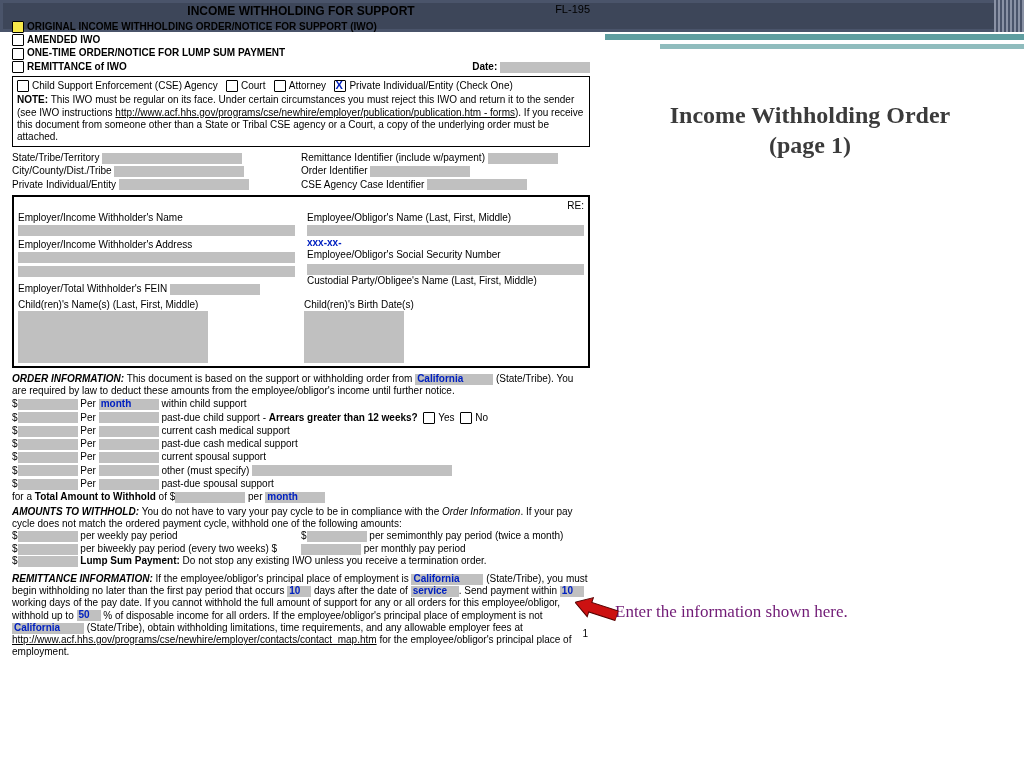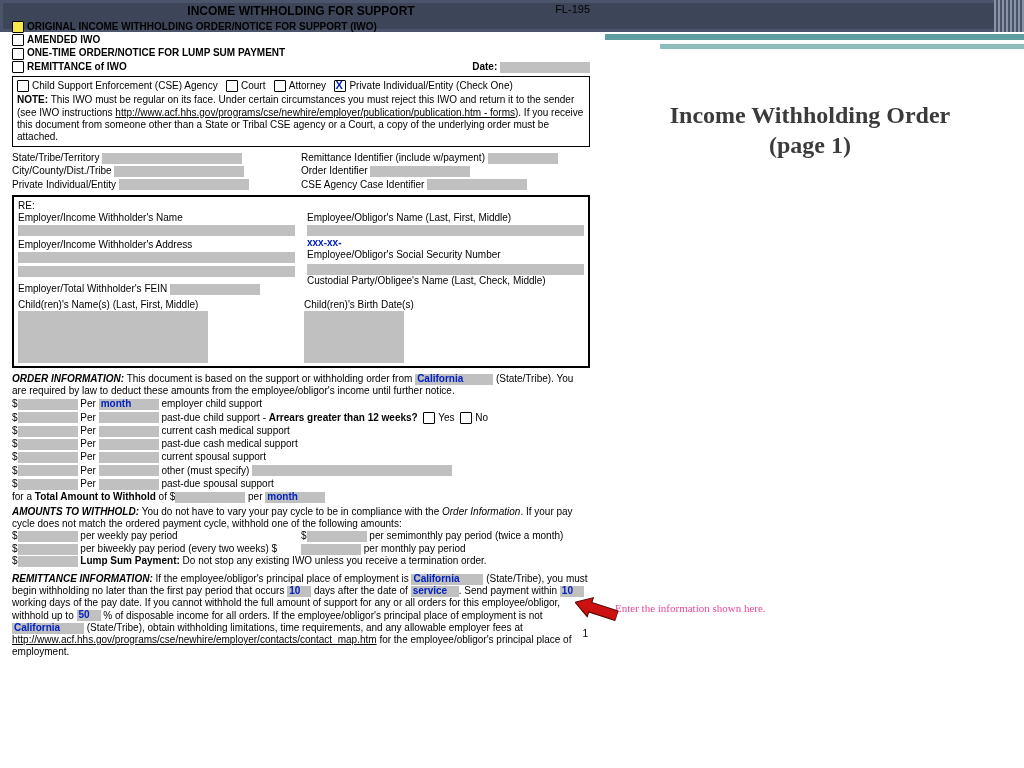--- a/index.html
+++ b/index.html
@@ -3,21 +3,21 @@
 <meta charset="utf-8">
 <style>
 html,body{margin:0;padding:0;width:1024px;height:768px;font-family:Arial,Helvetica,sans-serif;background:#fff;overflow:hidden}
 .topbar{position:absolute;top:0;left:0;width:1024px;height:36px}
 .topbar .dark{position:absolute;top:0;left:0;width:1024px;height:32px;background:#4a546a}
 .topbar .dark-inner{position:absolute;top:3px;left:3px;width:1018px;height:26px;background:#3d4659}
 .topbar .teal1{position:absolute;top:34px;left:605px;width:419px;height:6px;background:#5f9ea0}
 .topbar .teal2{position:absolute;top:44px;left:660px;width:364px;height:5px;background:#8fbcbd}
 .topbar .stripes{position:absolute;top:0;right:0;width:30px;height:32px;background:repeating-linear-gradient(90deg,#8a92a5 0 2px,#4a546a 2px 4px)}
 .slide-title{position:absolute;top:100px;left:620px;width:380px;text-align:center;color:#3b3b3b;font-family:Georgia,serif;font-size:24px;font-weight:bold;line-height:1.25}
-.note-text{position:absolute;top:602px;left:615px;font-family:Georgia,serif;font-size:11px;color:#ec4899}
+.note-text{position:absolute;top:602px;left:615px;font-family:Georgia,serif;font-size:17px;color:#701a75}
 .arrow{position:absolute;top:596px;left:574px;width:44px;height:26px;transform:rotate(18deg)}
 
 .form{position:absolute;top:0;left:6px;width:590px;font-size:10px;color:#000;line-height:1.22}
 .form .inner{padding:4px 6px 6px 6px}
 .fh{color:#000;font-weight:bold}
 .cb{display:inline-block;width:10px;height:10px;border:1px solid #000;margin-right:3px;vertical-align:middle;position:relative;border-radius:1px}
 .cb.y{background:#f7e94a}
 .cb .x{position:absolute;top:-2px;left:0;font-size:11px;color:#0020c0;font-weight:bold}
 .gf{display:inline-block;background:#c0c0c0;height:11px;vertical-align:middle}
 .bluetxt{color:#0020c0;font-weight:bold}
@@ -88,55 +88,55 @@
         <div class="row"><span>Private Individual/Entity</span> <span class="gf" style="width:130px"></span></div>
       </div>
       <div>
         <div class="row"><span>Remittance Identifier (include w/payment)</span> <span class="gf" style="width:70px"></span></div>
         <div class="row"><span>Order Identifier</span> <span class="gf" style="width:100px"></span></div>
         <div class="row"><span>CSE Agency Case Identifier</span> <span class="gf" style="width:100px"></span></div>
       </div>
     </div>
 
     <div class="box2">
-      <div style="text-align:left">RE:</div>
+      <div style="text-align:right">RE:</div>
       <div class="col2">
         <div style="padding-right:6px">
           <div>Employer/Income Withholder's Name</div>
           <div class="gf" style="width:100%;height:11px"></div>
           <div style="margin-top:3px">Employer/Income Withholder's Address</div>
           <div class="gf" style="width:100%;height:11px"></div>
           <div class="gf" style="width:100%;height:11px;margin-top:2px"></div>
           <div style="margin-top:6px"><span>Employer/Total Withholder's FEIN</span> <span class="gf" style="width:90px"></span></div>
         </div>
         <div style="padding-left:6px">
           <div>Employee/Obligor's Name (Last, First, Middle)</div>
           <div class="gf" style="width:100%;height:11px"></div>
           <div class="bluetxt" style="margin-top:1px">xxx-xx-</div>
           <div>Employee/Obligor's Social Security Number</div>
           <div class="gf" style="width:100%;height:11px;margin-top:2px"></div>
-          <div>Custodial Party/Obligee's Name (Last, Check, Middle)</div>
+          <div>Custodial Party/Obligee's Name (Last, First, Middle)</div>
         </div>
       </div>
       <div class="col2" style="margin-top:4px">
         <div style="padding-right:6px">
           <div>Child(ren)'s Name(s) (Last, First, Middle)</div>
           <div class="bigf" style="width:190px;height:52px"></div>
         </div>
         <div>
           <div>Child(ren)'s Birth Date(s)</div>
           <div class="bigf" style="width:100px;height:52px"></div>
         </div>
       </div>
     </div>
 
     <div style="margin-top:5px">
       <span class="sec-title">ORDER INFORMATION:</span><span> This document is based on the support or withholding order from </span><span class="gf" style="width:78px;position:relative"><span class="bluetxt" style="position:absolute;left:2px;top:-1px;font-size:10px">California</span></span><span> (State/Tribe). You are required by law to deduct these amounts from the employee/obligor's income until further notice.</span>
 
-      <div class="row">$<span class="gf" style="width:60px"></span> <span>Per</span> <span class="gf" style="width:60px;position:relative"><span class="bluetxt" style="position:absolute;left:2px;top:-1px;font-size:10px">month</span></span> <span>employer child support</span></div>
+      <div class="row">$<span class="gf" style="width:60px"></span> <span>Per</span> <span class="gf" style="width:60px;position:relative"><span class="bluetxt" style="position:absolute;left:2px;top:-1px;font-size:10px">month</span></span> <span>within child support</span></div>
       <div class="row">$<span class="gf" style="width:60px"></span> <span>Per</span> <span class="gf" style="width:60px"></span> <span>past-due child support - </span><span class="fh">Arrears greater than 12 weeks?</span> &nbsp;<span class="cb"></span><span>Yes</span> &nbsp;<span class="cb"></span><span>No</span></div>
       <div class="row">$<span class="gf" style="width:60px"></span> <span>Per</span> <span class="gf" style="width:60px"></span> <span>current cash medical support</span></div>
       <div class="row">$<span class="gf" style="width:60px"></span> <span>Per</span> <span class="gf" style="width:60px"></span> <span>past-due cash medical support</span></div>
       <div class="row">$<span class="gf" style="width:60px"></span> <span>Per</span> <span class="gf" style="width:60px"></span> <span>current spousal support</span></div>
       <div class="row">$<span class="gf" style="width:60px"></span> <span>Per</span> <span class="gf" style="width:60px"></span> <span>other (must specify)</span> <span class="gf" style="width:200px"></span></div>
       <div class="row">$<span class="gf" style="width:60px"></span> <span>Per</span> <span class="gf" style="width:60px"></span> <span>past-due spousal support</span></div>
       <div class="row"><span>for a </span><span class="fh">Total Amount to Withhold</span><span> of $</span><span class="gf" style="width:70px"></span><span> per </span><span class="gf" style="width:60px;position:relative"><span class="bluetxt" style="position:absolute;left:2px;top:-1px;font-size:10px">month</span></span></div>
     </div>
 
     <div style="margin-top:3px">

